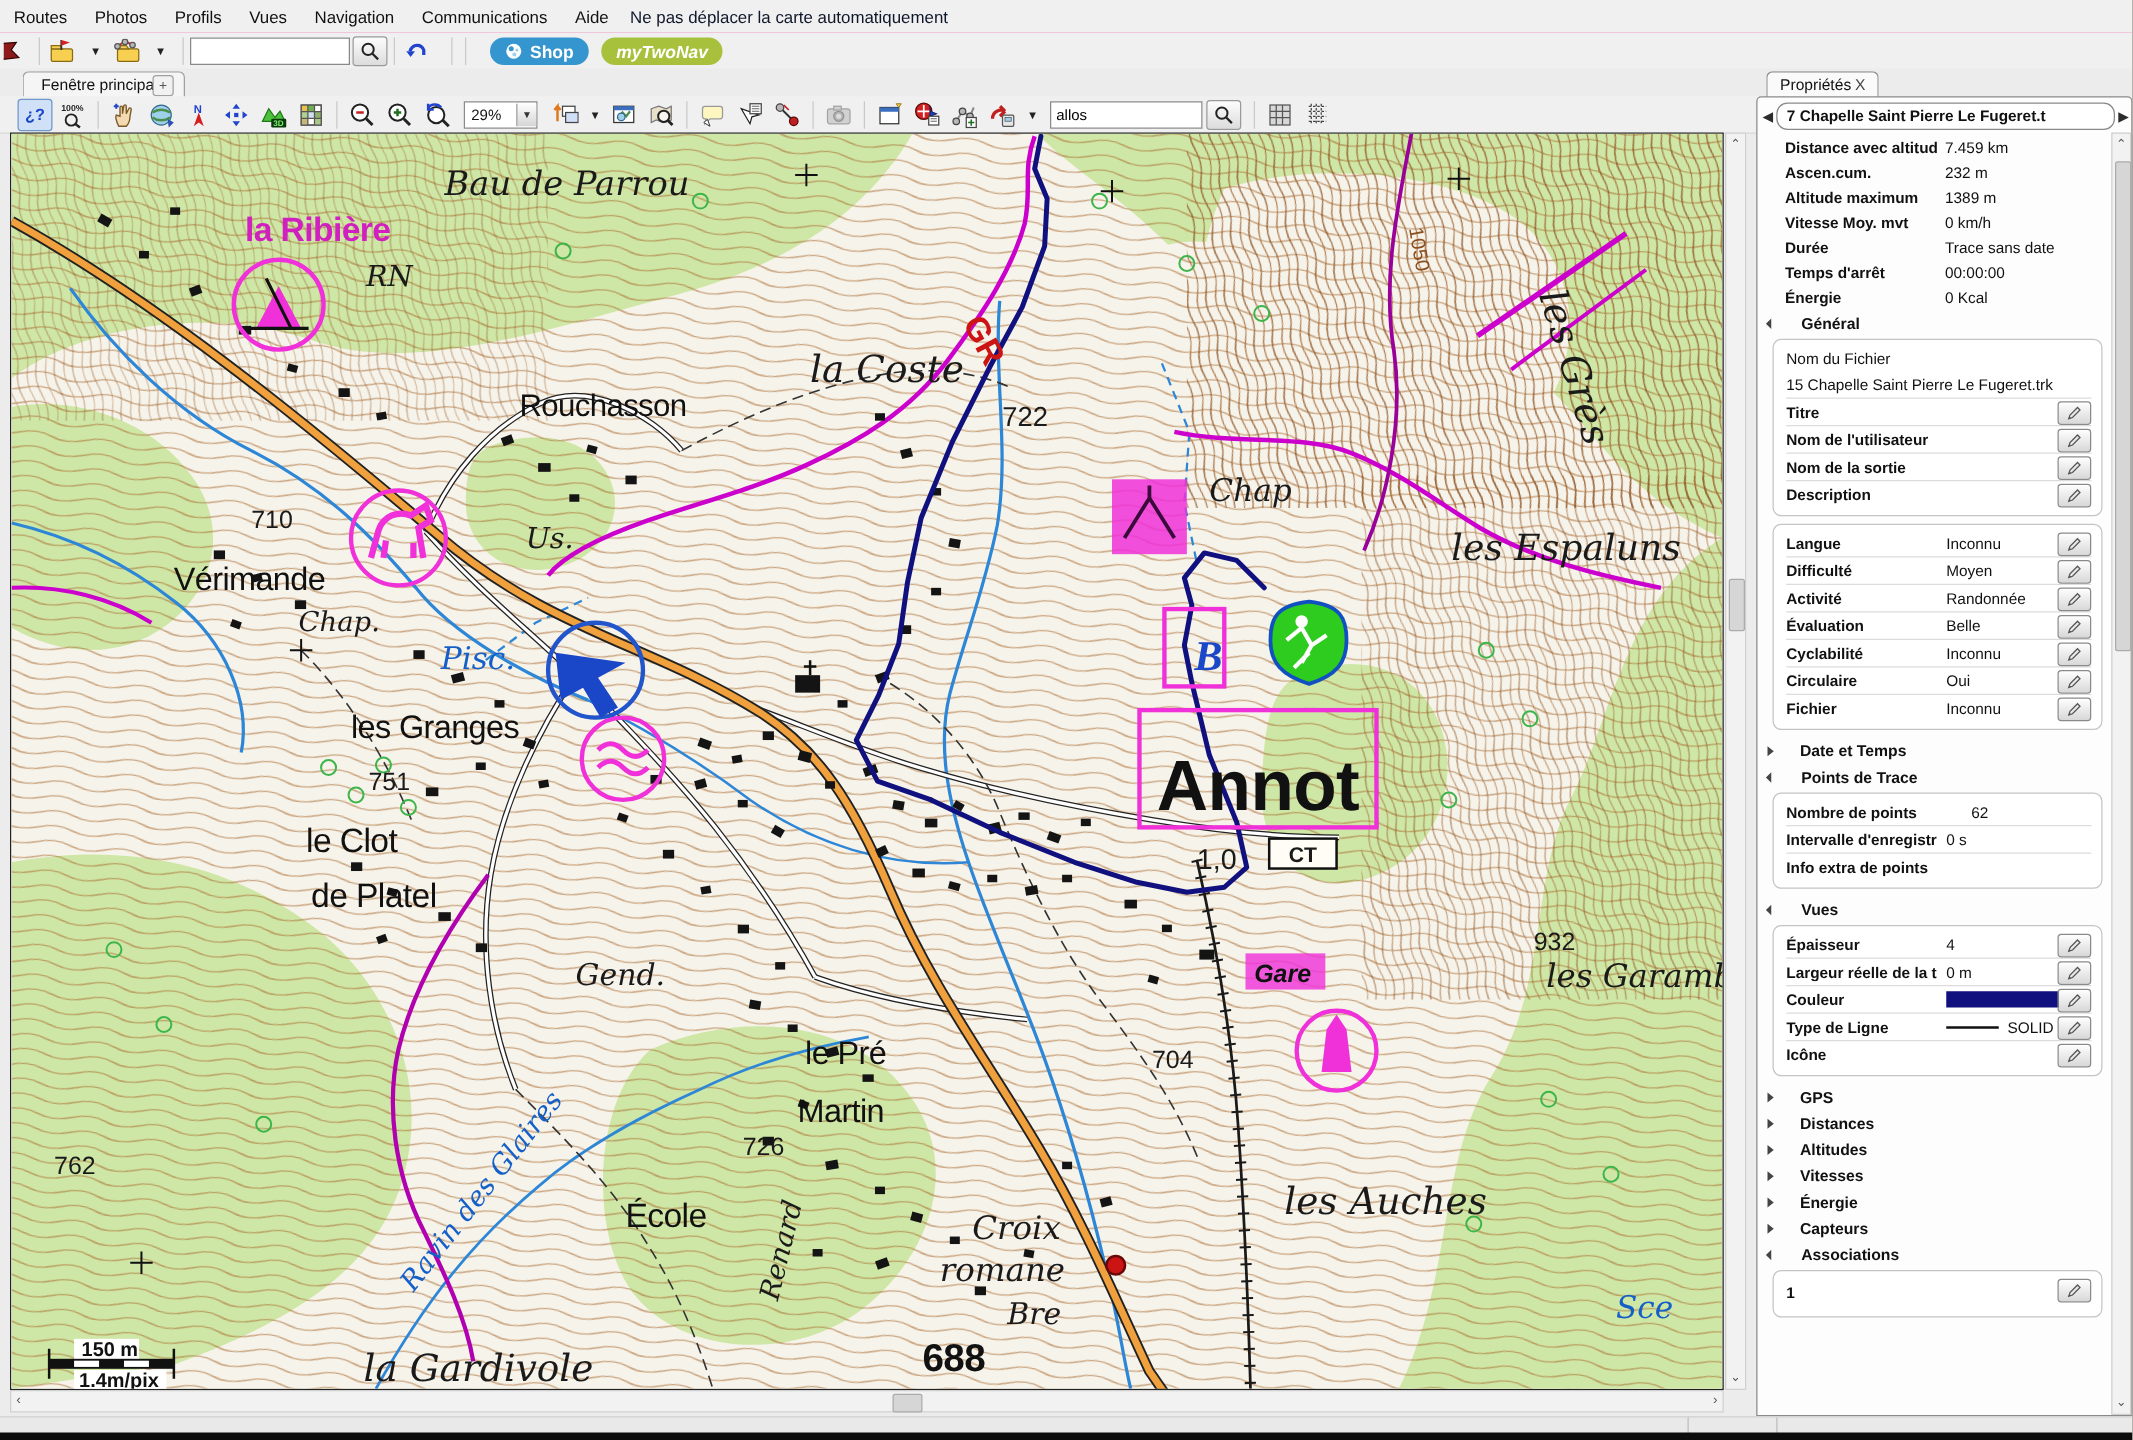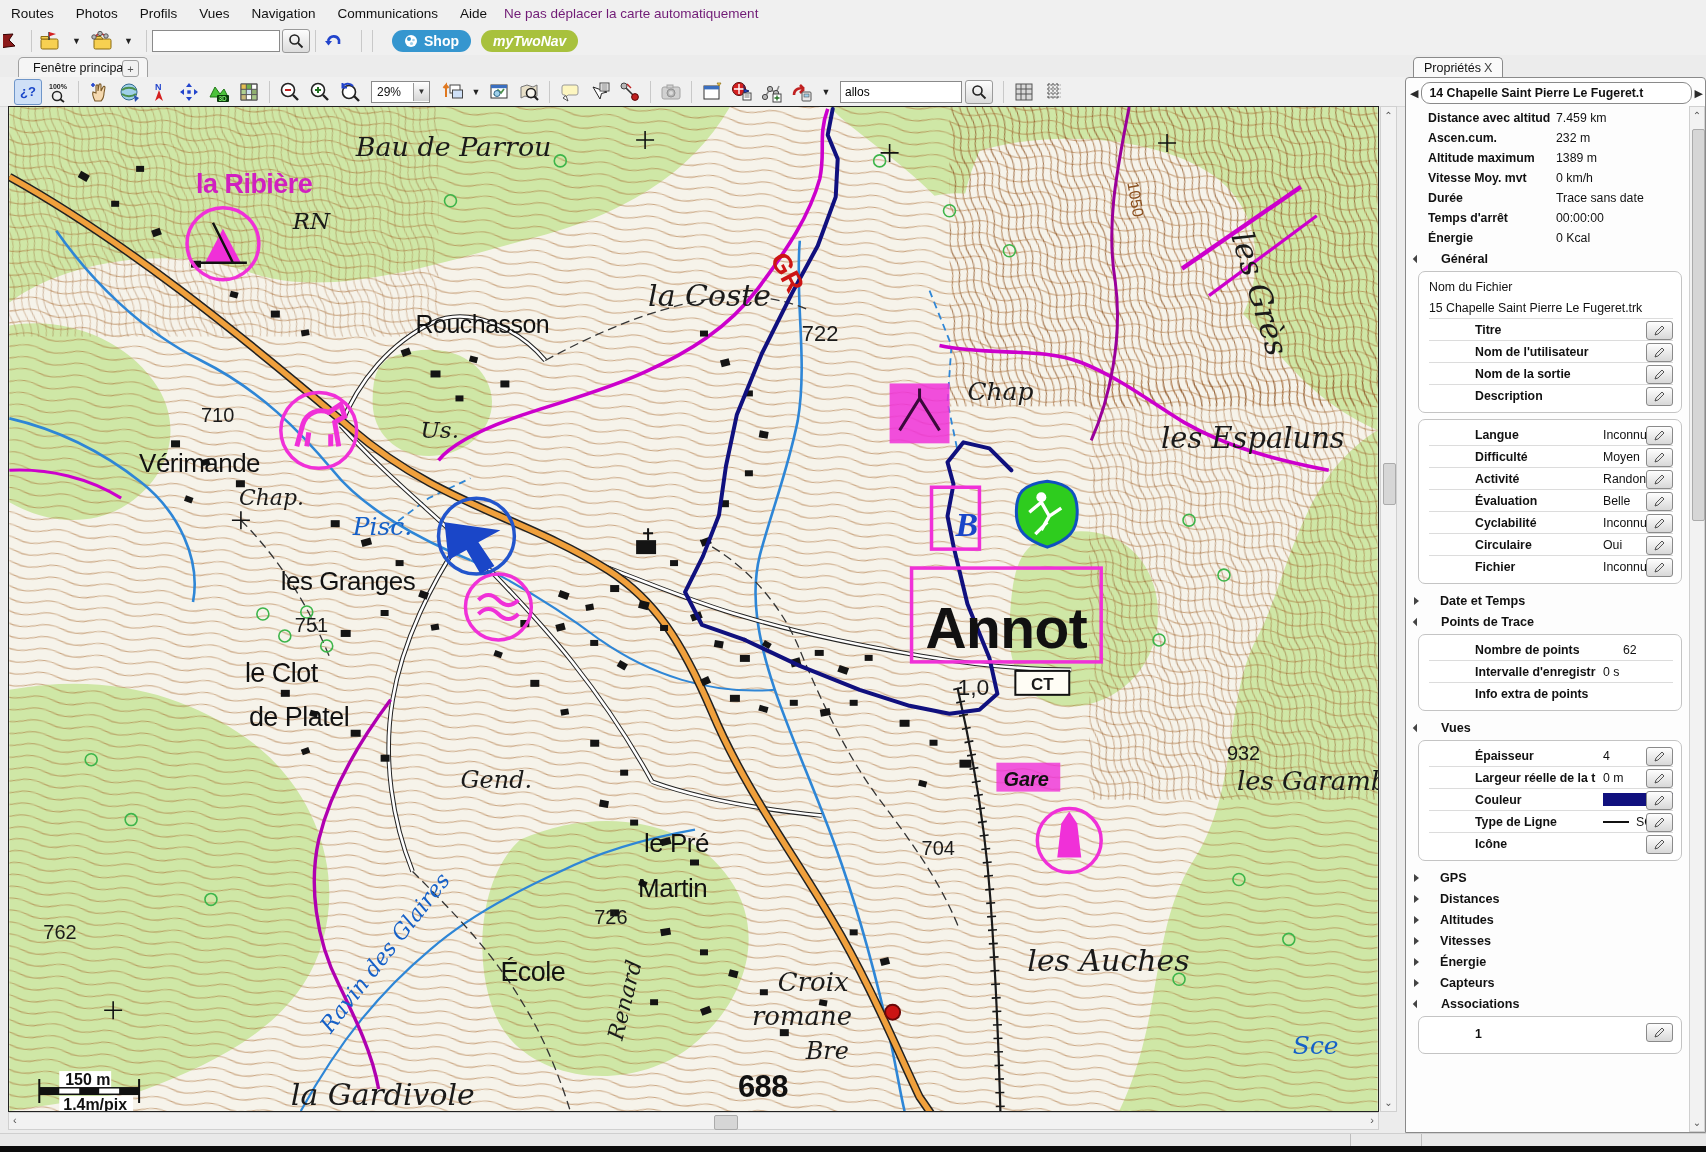--- a/index.html
+++ b/index.html
@@ -2,21 +2,21 @@
 <html><head>
 <meta charset="utf-8">
 <style>
   html,body{margin:0;padding:0;background:#777;}
   #app{position:relative;width:1706px;height:1152px;background:#ececec;overflow:hidden;
        font-family:"Liberation Sans","DejaVu Sans",sans-serif;font-size:13px;color:#111;}
   
   .menubar{position:absolute;left:0;top:0;width:1706px;height:26px;background:#f0f0f0;
            display:flex;align-items:center;gap:0;border-bottom:1px solid #ec4899;}
   .menu-item{padding:4px 11px;font-size:13.5px;cursor:default;}
-  .menu-disabled{color:#701a75;padding:4px 6px;font-size:13.5px;}
+  .menu-disabled{color:#0f172a;padding:4px 6px;font-size:13.5px;}
   
   .toolbar2{position:absolute;left:0;top:26px;width:1706px;height:29px;background:#f0f0f0;
             display:flex;align-items:center;}
   .tsep{width:1px;height:22px;background:#c9c9c9;margin:0 5px;}
   .tbtn{height:24px;min-width:24px;display:flex;align-items:center;justify-content:center;
         border:1px solid transparent;border-radius:3px;}
   .drop{font-size:9px;color:#222;margin-left:1px;}
   .qinput{width:118px;height:18px;border:1px solid #8a8a8a;background:#fff;font-size:12px;padding:1px 4px;}
   .magbtn{width:26px;height:22px;border:1px solid #9a9a9a;border-radius:3px;
           background:linear-gradient(#fdfdfd,#dcdcdc);display:flex;align-items:center;justify-content:center;}
@@ -60,21 +60,21 @@
   .pscroll{position:absolute;left:0;top:28px;width:284px;bottom:0;overflow:hidden;padding-top:2px;}
   .prow{display:flex;padding:2.5px 0 2.5px 22px;font-size:12.3px;line-height:15px;}
   .prow b{width:128px;flex:none;white-space:nowrap;overflow:hidden;}
   .prow span{white-space:nowrap;}
   .sechead{display:flex;align-items:center;gap:21px;font-weight:bold;font-size:12.6px;padding:4px 0 3px 8px;}
   .tri-c{width:0;height:0;border-left:5px solid #444;border-top:4px solid transparent;border-bottom:4px solid transparent;}
   .tri-o{width:0;height:0;border-top:6px solid #444;border-right:6px solid transparent;transform:rotate(-45deg);}
   .gbox{margin:2px 8px 6px 12px;background:#fff;border:1px solid #c4c4c4;border-radius:7px;padding:4px 8px 6px 10px;}
   .grow{position:relative;min-height:21px;border-bottom:1px solid #dcdcdc;display:flex;align-items:center;font-size:12.3px;}
   .grow:last-child{border-bottom:none;}
-  .grow b{width:128px;flex:none;white-space:nowrap;overflow:hidden;margin-left:46px;}
+  .grow b{width:128px;flex:none;white-space:nowrap;overflow:hidden;}
   .editbtn{position:absolute;right:0;top:2px;width:25px;height:17px;border:1px solid #8a8a8a;border-radius:3px;
            background:linear-gradient(#fefefe,#d8d8d8);display:flex;align-items:center;justify-content:center;}
   .swatch{width:92px;height:13px;}
   
   #statusbar{position:absolute;left:0;top:1133px;width:1706px;height:13px;background:#e9e9e9;border-top:1px solid #cfcfcf;}
   .sdiv{position:absolute;top:0;width:1px;height:13px;background:#bdbdbd;}
   #blackbar{position:absolute;left:0;top:1146px;width:1706px;height:6px;background:#0c0c0c;}
   
   text{user-select:none}
   .t-it{font-family:"DejaVu Serif","Liberation Serif",serif;font-style:italic;fill:#1a1a1a;}
@@ -675,21 +675,21 @@
   </div>
 
   <div id="paneltab">
     <span>Propriétés</span>
     <span style="color:#444">X</span>
   </div>
 
   <div id="panel">
     <div class="pnav">
       <span class="navarr">◀</span>
-      <div class="trackpill">14 Chapelle Saint Pierre Le Fugeret.t</div>
+      <div class="trackpill">7 Chapelle Saint Pierre Le Fugeret.t</div>
       <span class="navarr">▶</span>
     </div>
 
     <div class="pscroll">
 
       <div class="prow">
           <b>Distance avec altitud</b>
           <span>7.459 km</span>
         </div>
       <div class="prow">

